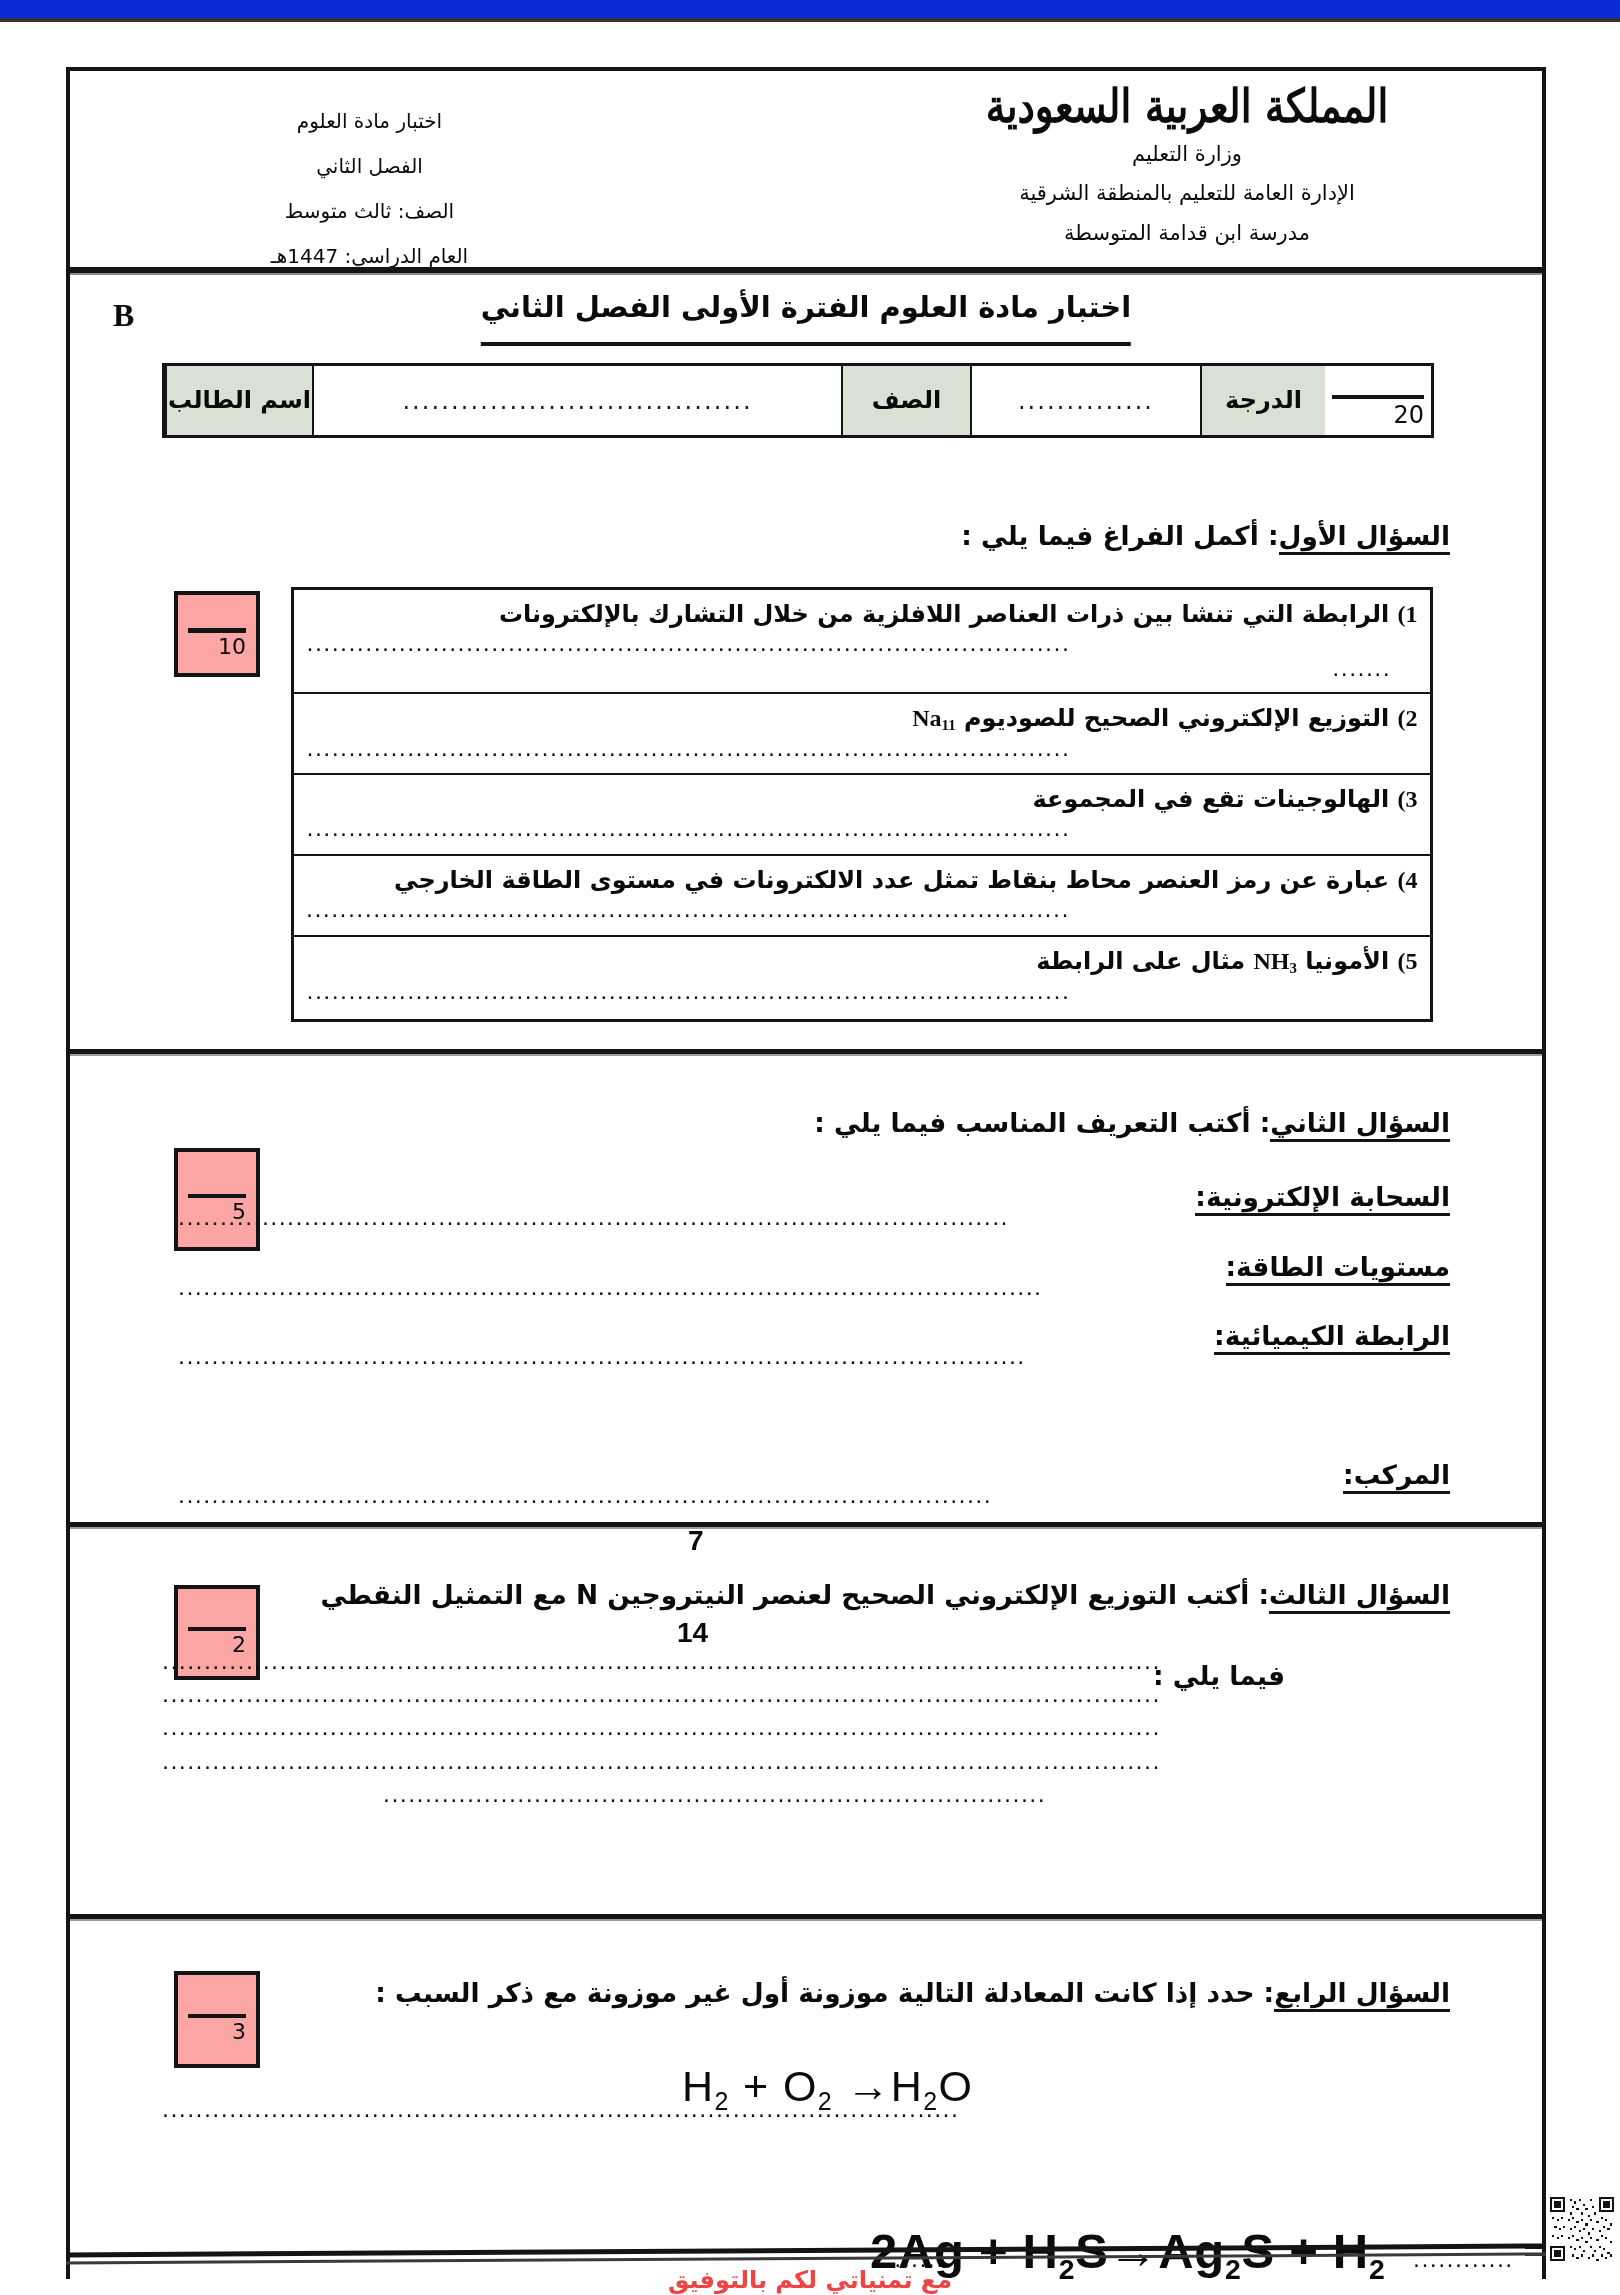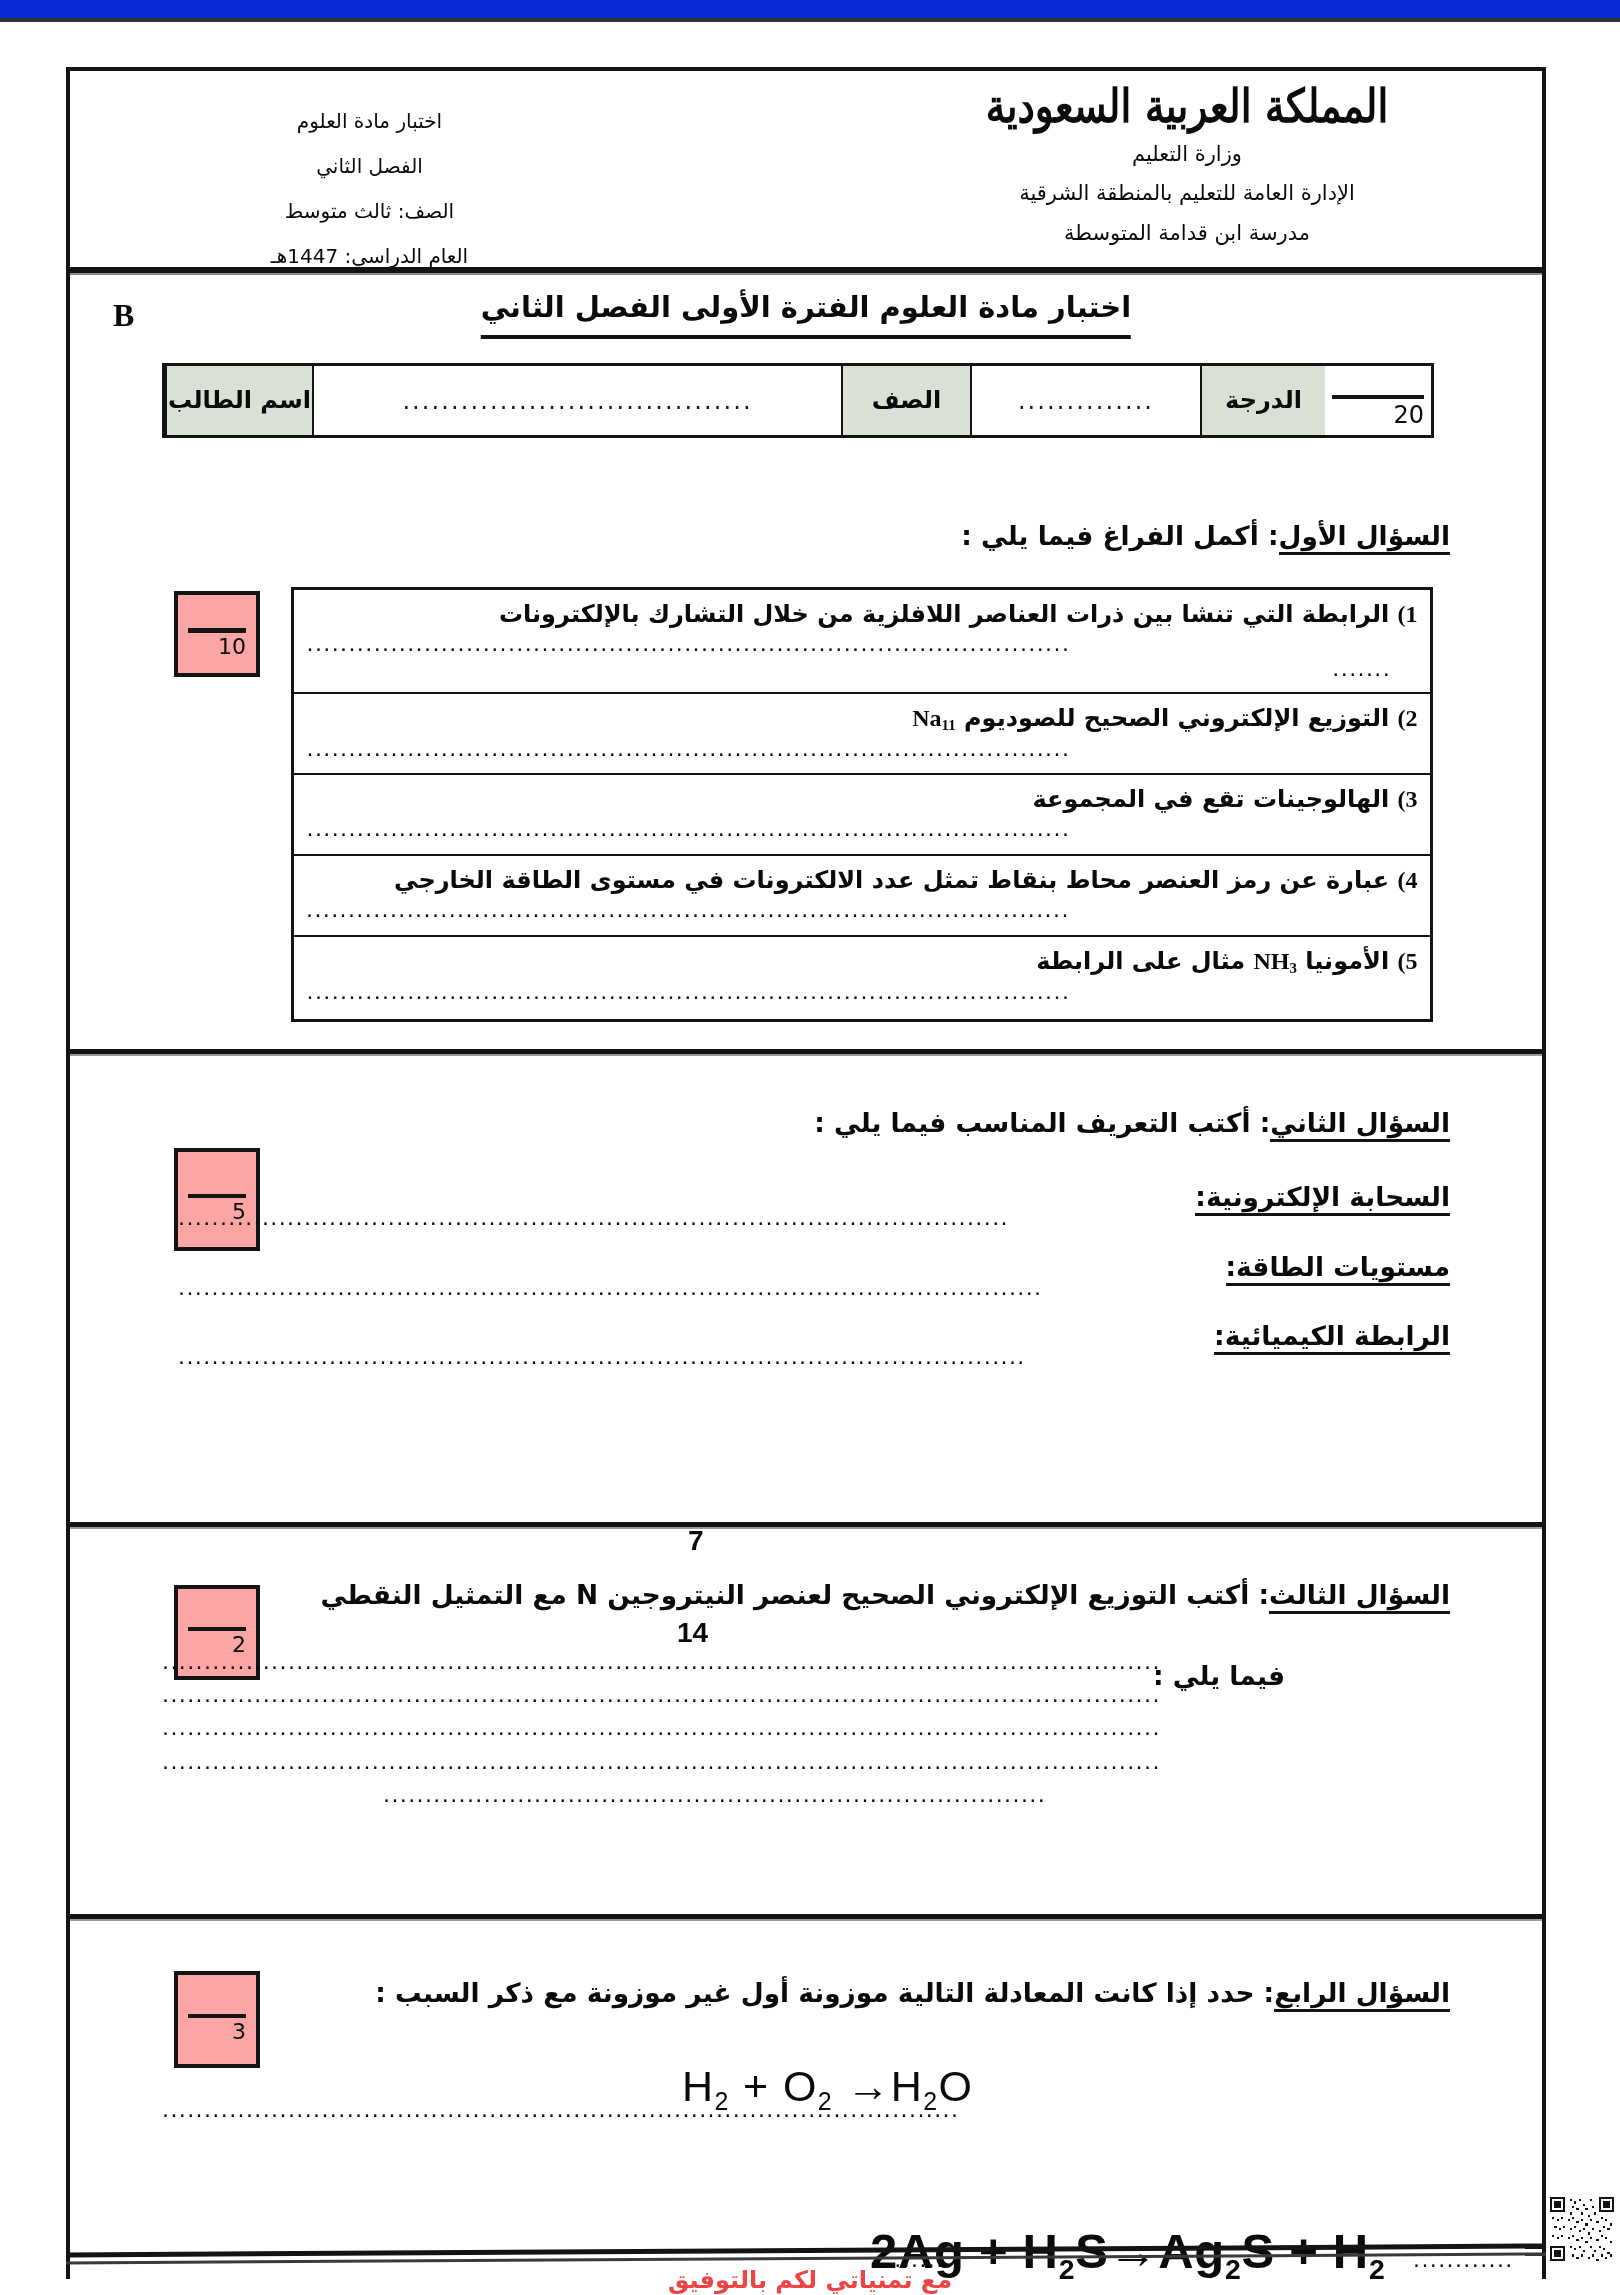--- a/index.html
+++ b/index.html
@@ -32,21 +32,21 @@
   .hdr-line{font-size:21px;margin:15.3px 0;white-space:nowrap;font-weight:500;}
   .hdr-line.l{font-size:20px;margin:21px 0;}
   .hdr-rule{position:absolute;left:0;top:196px;width:100%;height:5.6px;background:#131313;}
   .hdr-rule2{position:absolute;left:0;top:202px;width:100%;height:2.1px;background:#8d8d8d;}
 
   
   .title-wrap{position:absolute;left:0;top:213px;width:100%;height:67px;}
   .exam-title{
     position:absolute;left:50%;transform:translateX(-50%);top:5.6px;
     font-size:29px;font-weight:bold;white-space:nowrap;
-    border-bottom:4.2px solid #141414;padding-bottom:11px;
+    border-bottom:4.2px solid #141414;padding-bottom:18px;
   }
   .form-letter{
     position:absolute;left:43px;top:12.5px;
     font-family:"Liberation Serif","DejaVu Serif",serif;
     font-size:32px;font-weight:bold;direction:ltr;
   }
 
   
   .stutable{
     position:absolute;left:92px;top:292px;width:1272px;height:75px;
@@ -254,20 +254,24 @@
     <span class="name">السحابة الإلكترونية:</span>
     <span class="line">...................................................................................................</span>
   </div>
   <div class="term" style="top:1180px;">
     <span class="name">مستويات الطاقة:</span>
     <span class="line">.......................................................................................................</span>
   </div>
   <div class="term" style="top:1249px;">
     <span class="name">الرابطة الكيميائية:</span>
     <span class="line">.....................................................................................................</span>
+  </div>
+  <div class="term" style="top:1388px;">
+    <span class="name">المركب:</span>
+    <span class="line">.................................................................................................</span>
   </div>
 
   <div class="sec-rule" style="top:1451px;">
       <span class="soft"></span>
     </div>
 
   <div class="iso" style="left:618px;top:1454px;">7</div>
 
   <div class="q-head" style="top:1508px;">
     <span class="u">السؤال الثالث</span><span>: أكتب التوزيع الإلكتروني الصحيح لعنصر النيتروجين  N  مع التمثيل النقطي</span>

